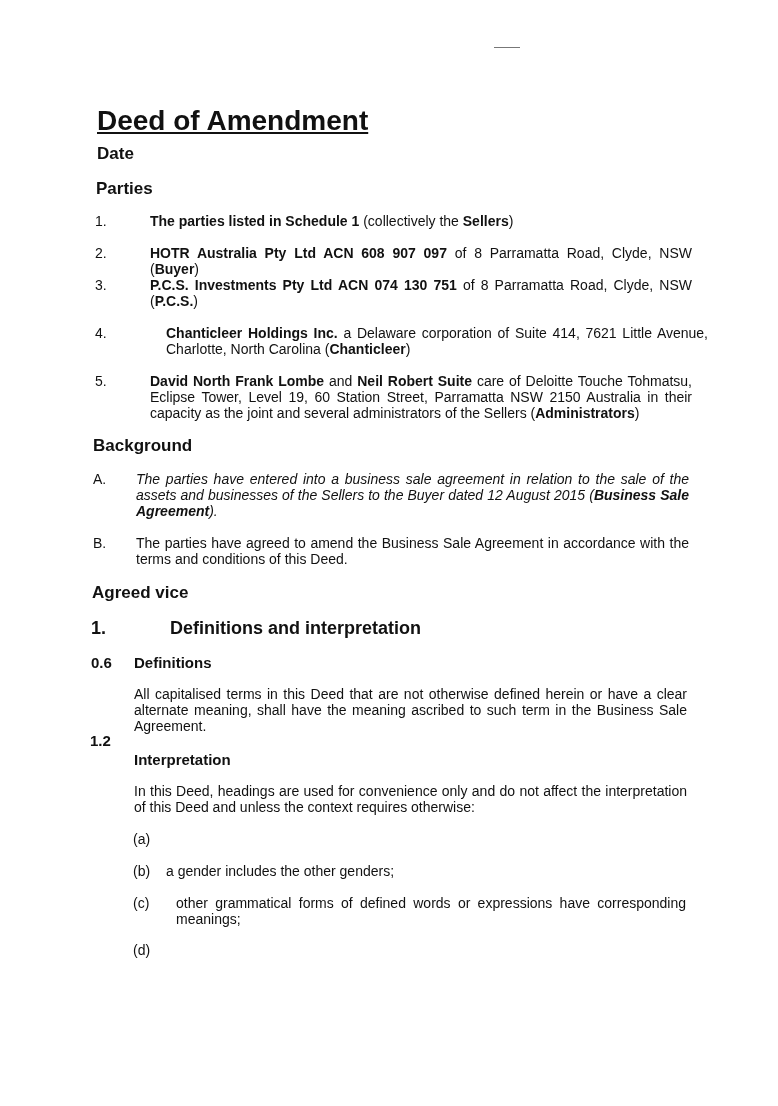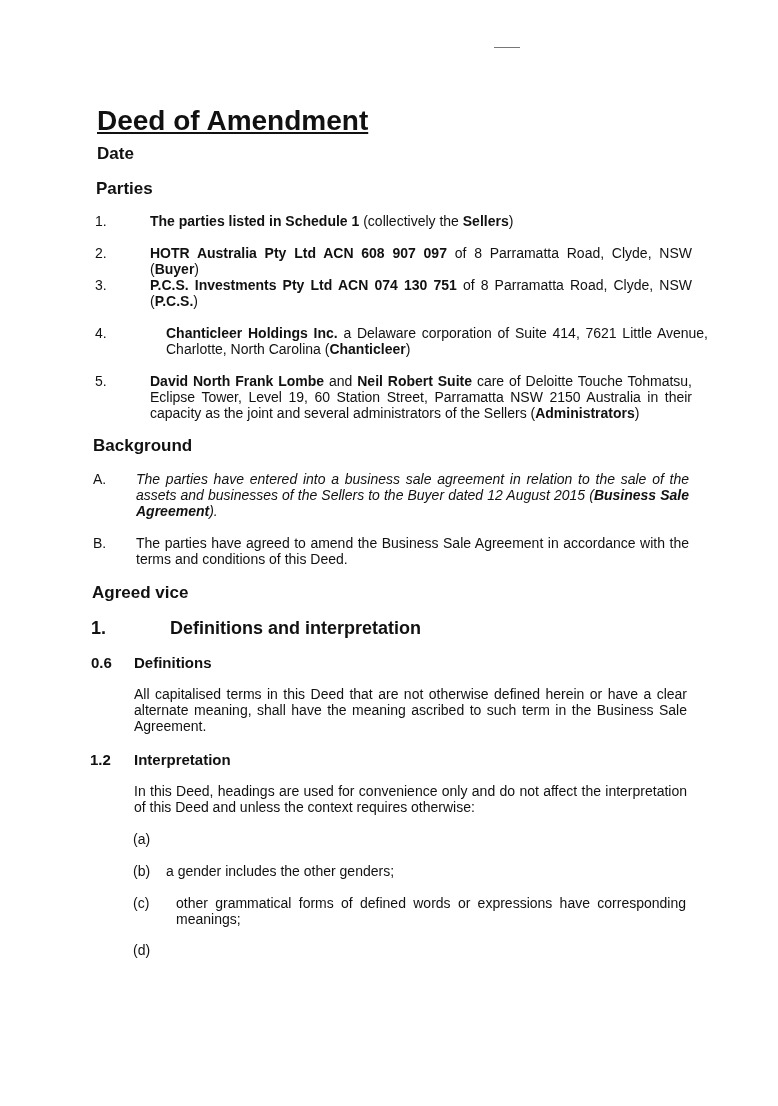--- a/index.html
+++ b/index.html
@@ -52,21 +52,21 @@
 
   <div class="abs h-sec" style="left:92px;top:583px;">Agreed vice</div>
 
   <div class="abs h-clause" style="left:91px;top:618px;">1.</div>
   <div class="abs h-clause" style="left:134px;top:618px;margin-left:36px;">Definitions and interpretation</div>
 
   <div class="abs h-sub" style="left:91px;top:654px;">0.6</div>
   <div class="abs h-sub" style="left:134px;top:654px;">Definitions</div>
   <div class="para" style="left:134px;top:686px;width:553px;">All capitalised terms in this Deed that are not otherwise defined herein or have a clear alternate meaning, shall have the meaning ascribed to such term in the Business Sale Agreement.</div>
 
-  <div class="abs h-sub" style="left:90px;top:751px;">1.2</div>
+  <div class="abs h-sub" style="left:90px;top:732px;">1.2</div>
   <div class="abs h-sub" style="left:134px;top:751px;">Interpretation</div>
   <div class="para" style="left:134px;top:783px;width:553px;">In this Deed, headings are used for convenience only and do not affect the interpretation of this Deed and unless the context requires otherwise:</div>
 
   <div class="num" style="left:133px;top:831px;">(a)</div>
 
   <div class="num" style="left:133px;top:863px;">(b)</div>
   <div class="para" style="left:166px;top:863px;width:510px;">a gender includes the other genders;</div>
 
   <div class="num" style="left:133px;top:895px;">(c)</div>
   <div class="para" style="left:176px;top:895px;width:510px;">other grammatical forms of defined words or expressions have corresponding meanings;</div>

